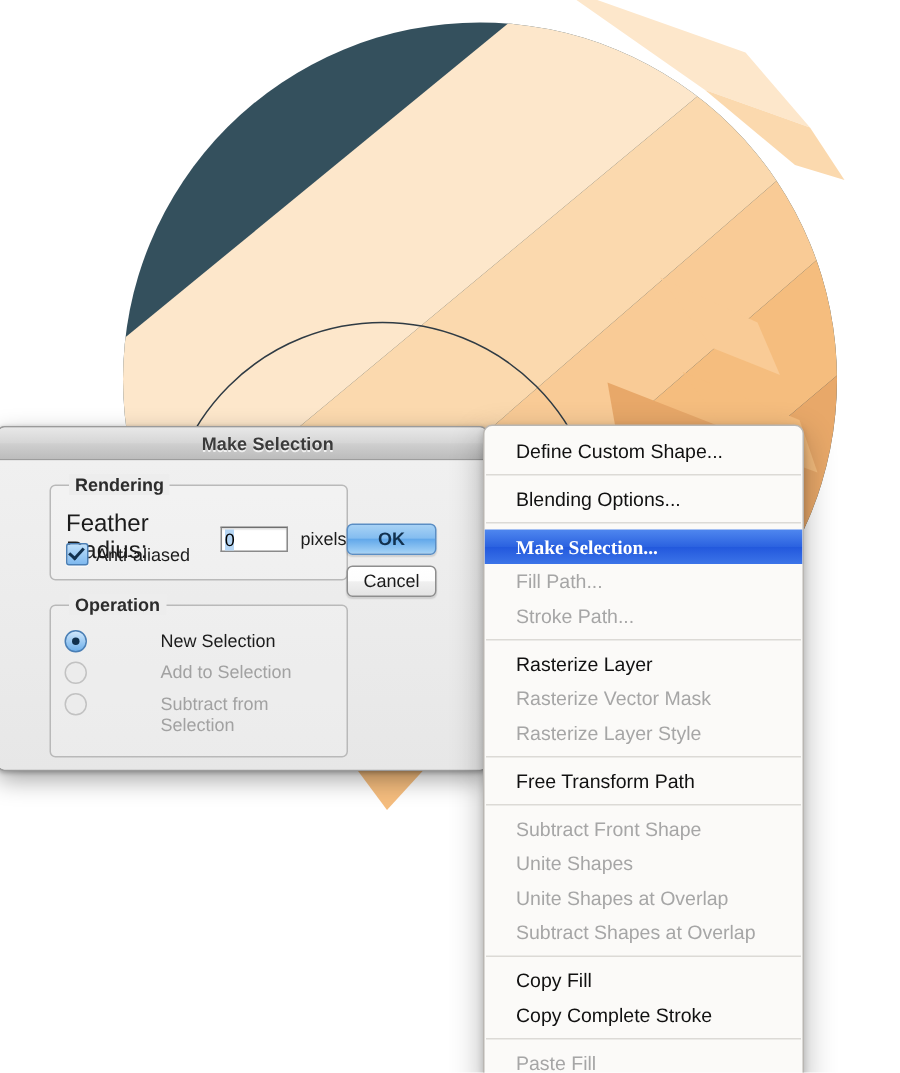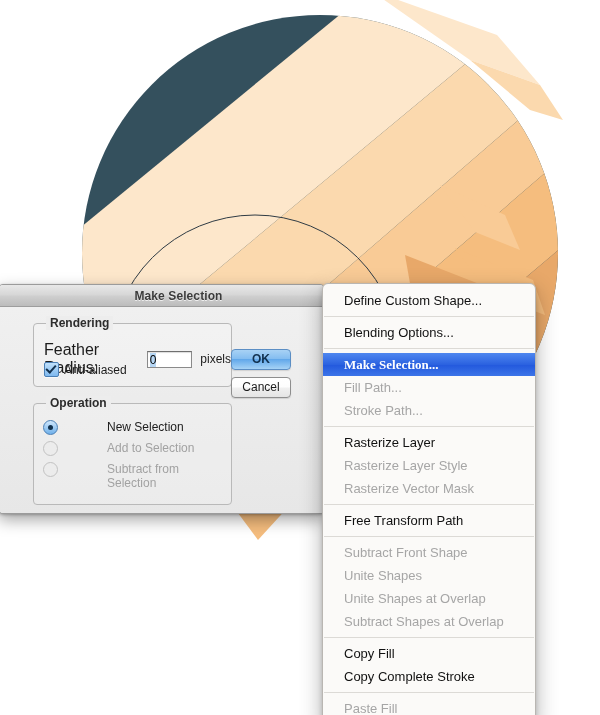--- a/index.html
+++ b/index.html
@@ -263,22 +263,22 @@
   <div class="ctxmenu" id="ctxmenu">
       <div class="mi">Define Custom Shape...</div>
       <div class="msep"></div>
       <div class="mi">Blending Options...</div>
       <div class="msep"></div>
       <div class="mi highlight">Make Selection...</div>
       <div class="mi disabled">Fill Path...</div>
       <div class="mi disabled">Stroke Path...</div>
       <div class="msep"></div>
       <div class="mi">Rasterize Layer</div>
+      <div class="mi disabled">Rasterize Vector Mask</div>
       <div class="mi disabled">Rasterize Layer Style</div>
-      <div class="mi disabled">Rasterize Vector Mask</div>
       <div class="msep"></div>
       <div class="mi">Free Transform Path</div>
       <div class="msep"></div>
       <div class="mi disabled">Subtract Front Shape</div>
       <div class="mi disabled">Unite Shapes</div>
       <div class="mi disabled">Unite Shapes at Overlap</div>
       <div class="mi disabled">Subtract Shapes at Overlap</div>
       <div class="msep"></div>
       <div class="mi">Copy Fill</div>
       <div class="mi">Copy Complete Stroke</div>

